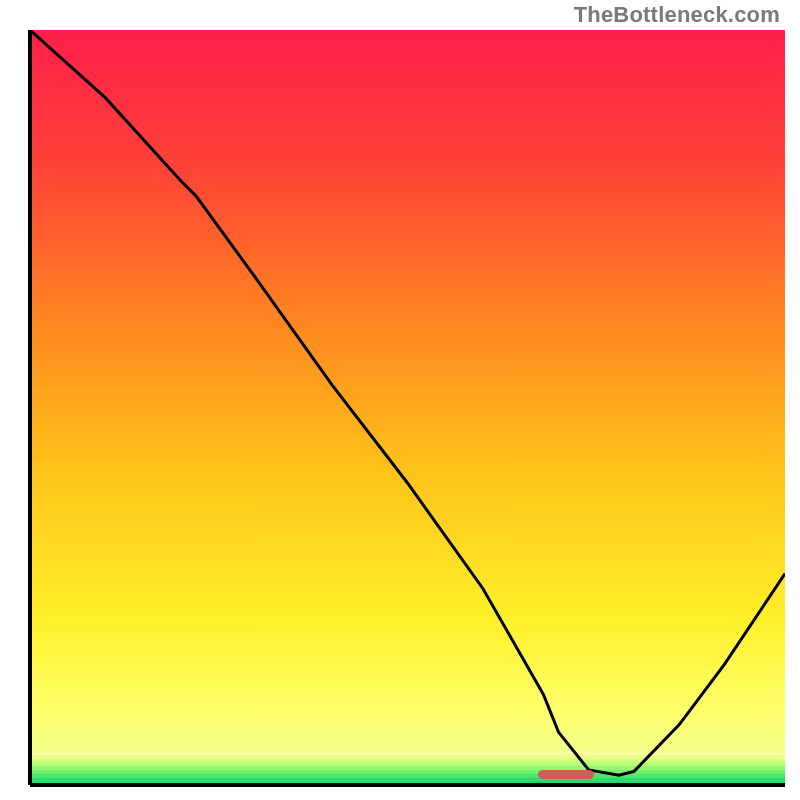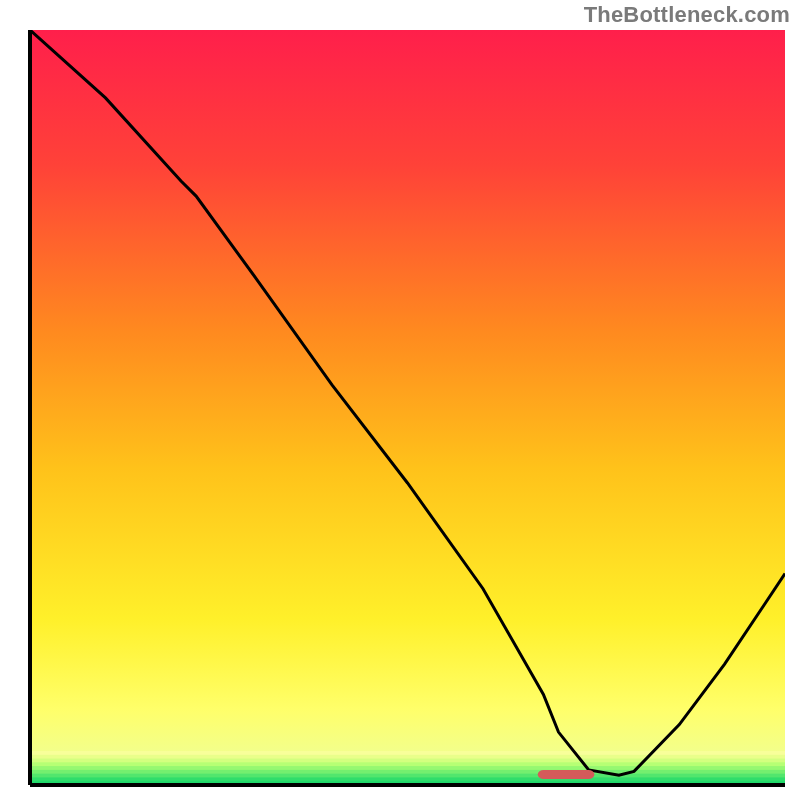--- a/index.html
+++ b/index.html
@@ -12,21 +12,21 @@
     font-family: Arial, Helvetica, sans-serif;
   }
   .wrap {
     position: relative;
     width: 800px;
     height: 800px;
   }
   .watermark {
     position: absolute;
     top: 2px;
-    right: 10px;
+    right: 20px;
     font-size: 22px;
     font-weight: 600;
     color: #7a7a7a;
     letter-spacing: 0.2px;
   }
   svg {
     position: absolute;
     left: 0;
     top: 0;
   }

